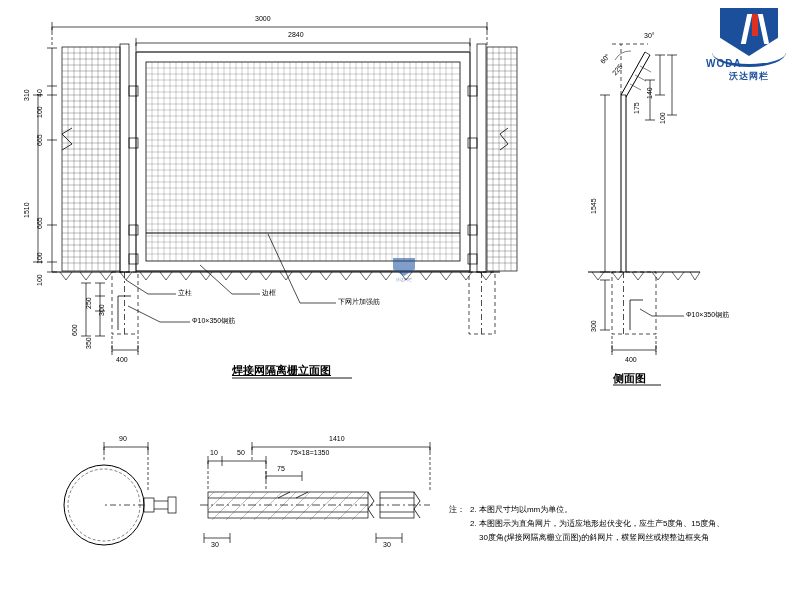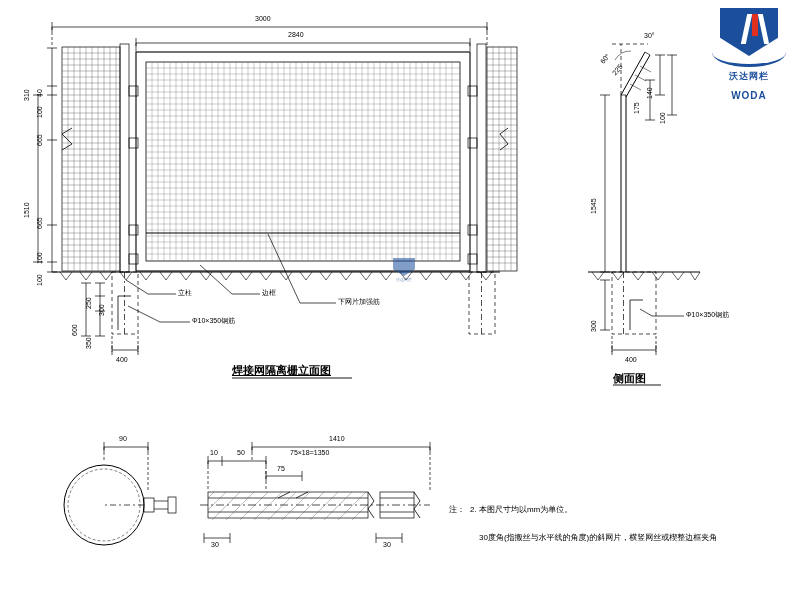--- a/index.html
+++ b/index.html
@@ -24,21 +24,21 @@
   .logo .shield{
     position:absolute;left:14px;top:0;width:58px;height:48px;
     background:#1b4f9c;
     clip-path:polygon(0% 0%, 100% 0%, 100% 62%, 50% 100%, 0% 62%);
   }
   .logo .w1,.logo .w2,.logo .w3{position:absolute;background:#ffffff;}
   .logo .w1{left:24px;top:6px;width:5px;height:30px;transform:skewX(-12deg);}
   .logo .w2{left:41px;top:6px;width:5px;height:30px;transform:skewX(12deg);}
   .logo .w3{left:32px;top:6px;width:6px;height:22px;background:#e03020;}
   .logo .arc{position:absolute;left:6px;top:30px;width:74px;height:26px;border-bottom:3px solid #1b4f9c;border-radius:0 0 50% 50%;}
-  .logo .brand{position:absolute;left:0;top:50px;width:86px;text-align:center;font-size:10px;font-weight:bold;color:#1b4f9c;letter-spacing:1px;margin-top:32px;}
+  .logo .brand{position:absolute;left:0;top:50px;width:86px;text-align:left;font-size:10px;font-weight:bold;color:#1b4f9c;letter-spacing:1px;}
   .logo .brand-cn{position:absolute;left:0;top:62px;width:86px;text-align:center;font-size:9px;font-weight:bold;color:#1b4f9c;letter-spacing:1px;}
 
   .watermark{position:absolute;left:385px;top:258px;width:38px;height:30px;opacity:.55;}
   .watermark .wm-sh{position:absolute;left:8px;top:0;width:22px;height:18px;background:#1b4f9c;clip-path:polygon(0% 0%,100% 0%,100% 62%,50% 100%,0% 62%);}
   .watermark .wm-t{position:absolute;left:0;top:19px;width:38px;text-align:center;font-size:4px;color:#1b4f9c;}
 </style>
 </head>
 <body>
 
 <div class="canvas">
@@ -489,21 +489,22 @@
   <div class="lbl" style="left:210px;top:449px;">10</div>
   <div class="lbl" style="left:237px;top:449px;">50</div>
   <div class="lbl" style="left:329px;top:435px;">1410</div>
   <div class="lbl" style="left:290px;top:449px;">75×18=1350</div>
   <div class="lbl" style="left:277px;top:465px;">75</div>
   <div class="lbl" style="left:211px;top:541px;">30</div>
   <div class="lbl" style="left:383px;top:541px;">30</div>
 
   <div class="note" style="left:449px;top:504px;">注：</div>
   <div class="note" style="left:470px;top:504px;">2. 本图尺寸均以mm为单位。</div>
-  <div class="note" style="left:479px;top:532px;">30度角(指搬丝与水平线的角度)的斜网片，横竖网丝或楔整边框夹角</div>
+  <div class="note" style="left:470px;top:518px;">2. 本图图示为直角网片，为适应地形起伏变化，应生产5度角、15度角、</div>
+  <div class="note" style="left:479px;top:532px;">30度角(焊接网隔离栅立面图)的斜网片，横竖网丝或楔整边框夹角</div>
 
   <div class="logo">
     <div class="shield">
       <div class="w1"></div>
         <div class="w3"></div>
         <div class="w2"></div>
     </div>
     <div class="arc"></div>
     <div class="brand">WODA</div>
     <div class="brand-cn">沃达网栏</div>

